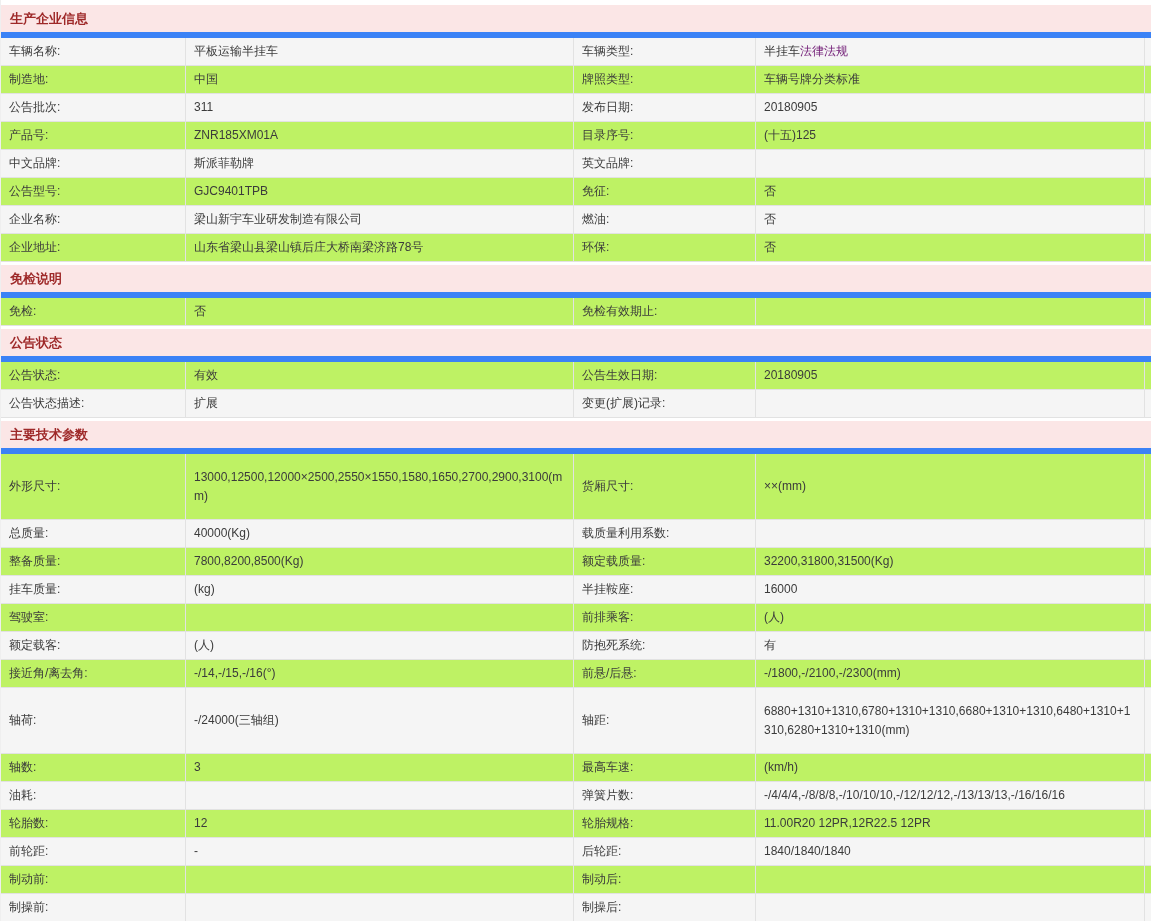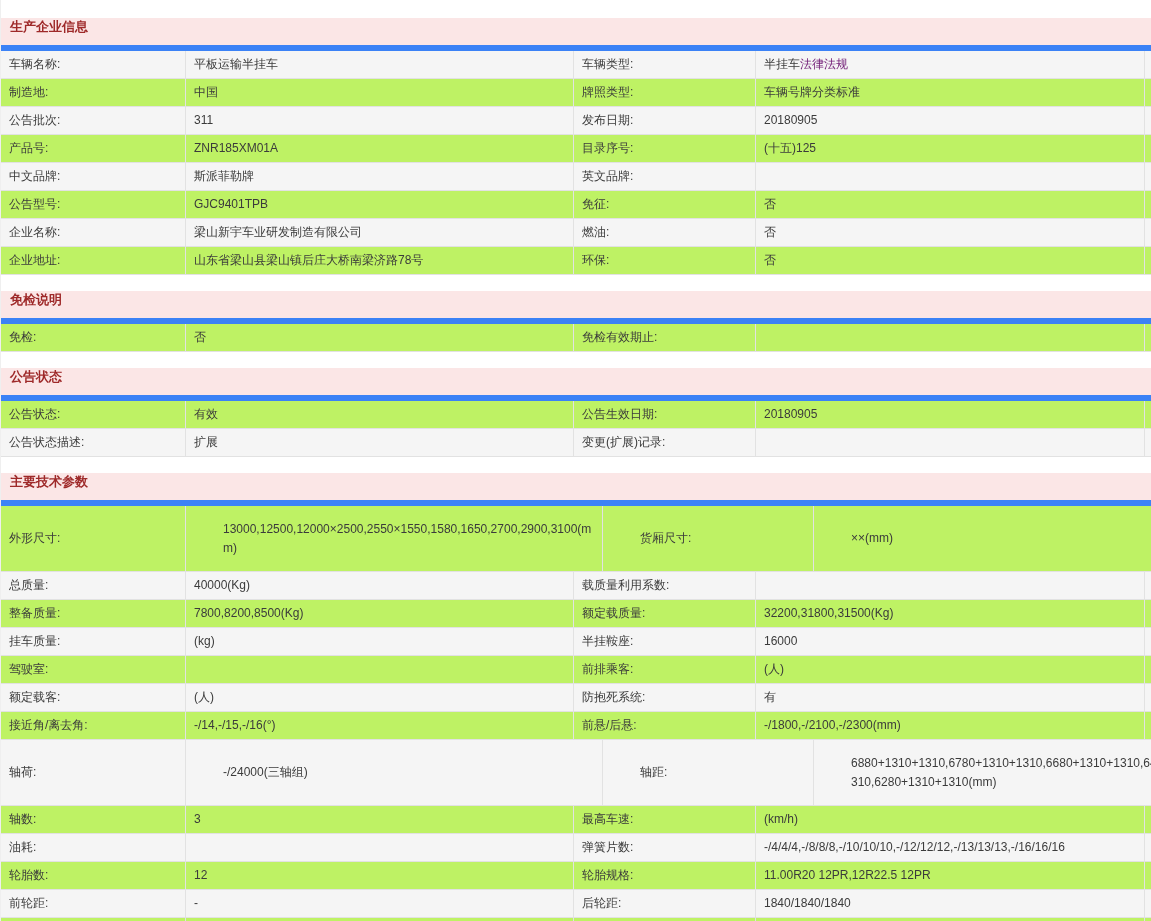--- a/index.html
+++ b/index.html
@@ -3,39 +3,39 @@
 <meta charset="utf-8">
 <style>
   html,body{margin:0;padding:0;}
   body{
     width:1151px;height:921px;overflow:hidden;background:#fff;
     font-family:"Liberation Sans","DejaVu Sans",sans-serif;
     font-size:12px;color:#3b3b3b;
   }
   .page{padding-top:2px;border-left:1px solid #efefef;}
   .section-header{
-    height:27px;margin-top:16px;background:#fbe6e6;
-    display:flex;align-items:flex-start;padding-left:9px;box-sizing:border-box;
+    height:27px;margin-top:3px;background:#fbe6e6;
+    display:flex;align-items:center;padding-left:9px;box-sizing:border-box;
   }
   .section-header span{font-size:13px;font-weight:bold;color:#9e2929;}
   .rows{border-top:6px solid #3b82f6;}
   .row{display:flex;align-items:stretch;min-height:27px;border-bottom:1px solid #e2e2e2;box-sizing:border-box;background:#bef264;}
   
   .rows.first .row:nth-child(odd){background:#f5f5f5;}
   .rows.rest  .row:nth-child(even){background:#f5f5f5;}
   .cell{
     display:flex;align-items:center;box-sizing:border-box;
     padding:4px 8px;line-height:19px;border-right:1px solid #e2e2e2;
     word-break:break-all;
   }
   .w1{width:185px;flex:none;}
   .w2{width:388px;flex:none;}
   .w3{width:182px;flex:none;}
   .w4{width:389px;flex:none;}
-  .row.tall{min-height:66px;gap:29px;}
+  .row.tall{min-height:66px;}
   .val-split{justify-content:flex-start;}
   .law-link{color:#701a75;text-decoration:none;cursor:pointer;white-space:nowrap;}
 </style>
 </head>
 <body>
 
 <div class="page">
 
   <div class="section-header">
     <span>生产企业信息</span>

